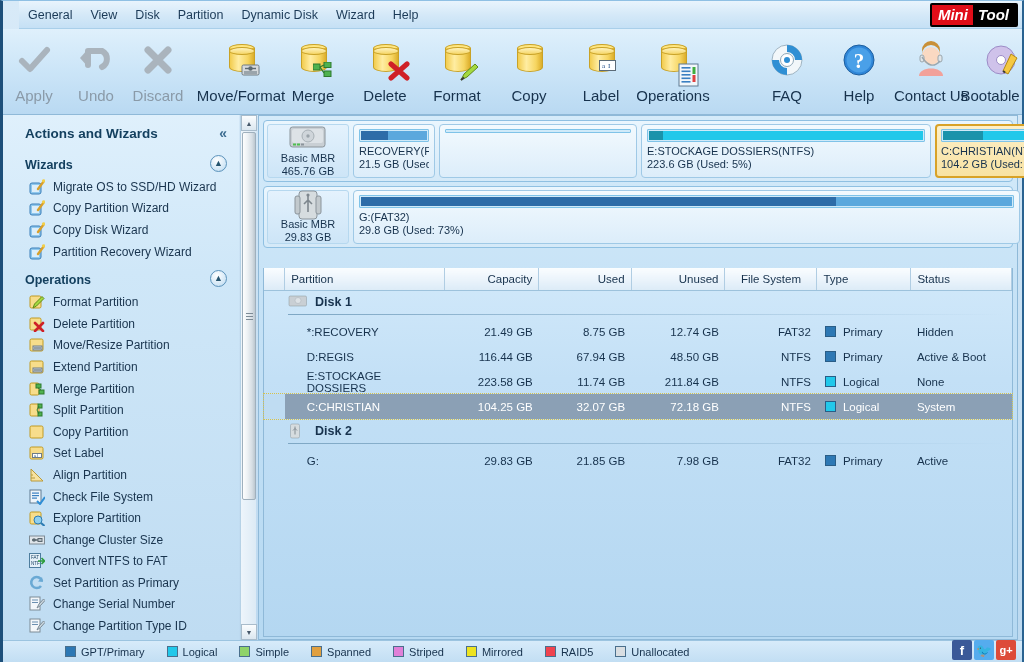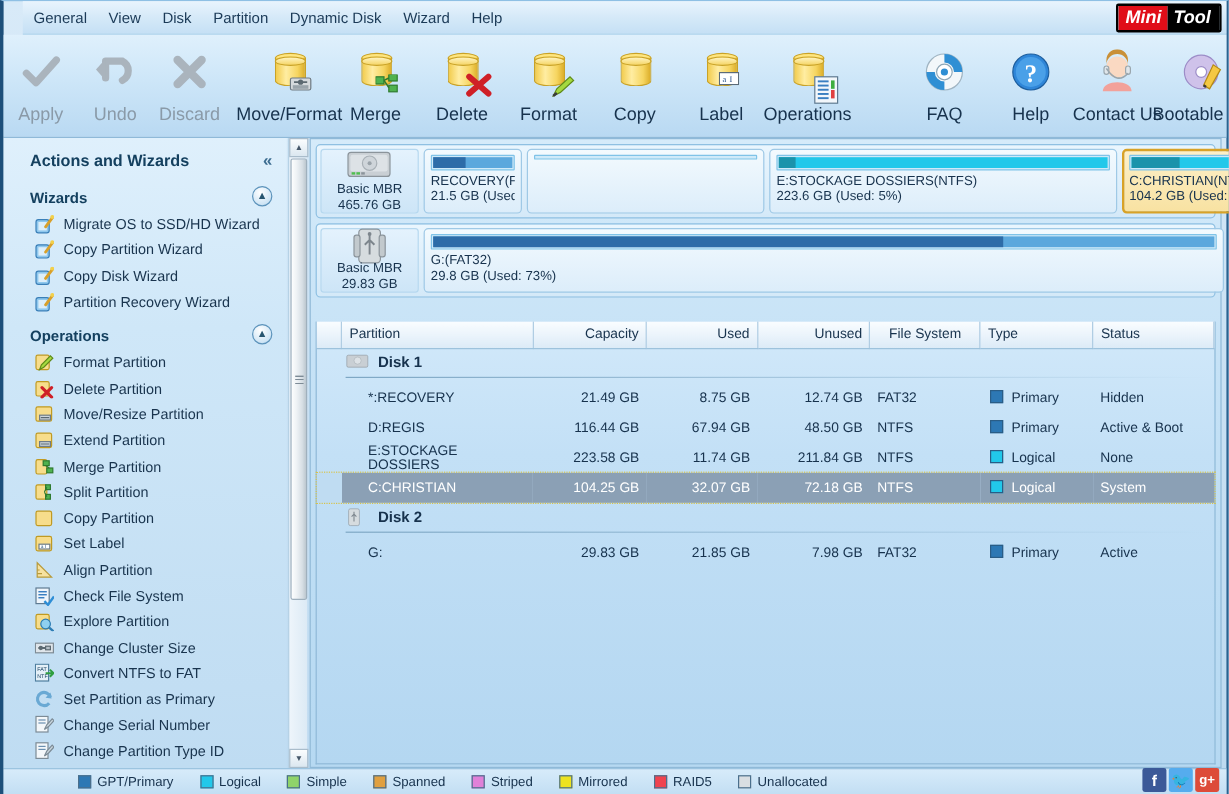--- a/index.html
+++ b/index.html
@@ -163,21 +163,21 @@
   table{ width:100%; border-collapse:collapse; }
   thead th{
     background:linear-gradient(180deg,#fafdff 0%,#eaf3fb 55%,#dcebf7 100%);
     border-right:1px solid #b0cde3; border-bottom:1px solid #9dc2dc;
     font-weight:normal; font-size:11.5px; color:#17324d;
     padding:4px 6px; height:22px;
   }
   thead th.l{ text-align:left; } thead th.r{ text-align:right; } thead th.c{ text-align:center; }
   thead th.gut{ width:22px; padding:0; }
   tbody td{ font-size:11.5px; color:#17324d; padding:0 6px; height:25px; }
-  td.l{text-align:left;} td.r{text-align:right;} td.c{text-align:left;margin-top:32px;}
+  td.l{text-align:left;} td.r{text-align:right;} td.c{text-align:right;margin-top:32px;}
   tr.diskhdr td{ height:29px; font-weight:bold; font-size:12.5px; padding-top:3px; }
   .dhd{ display:flex; align-items:center; gap:7px; }
   .underline{ height:1px; background:linear-gradient(90deg,#7ea7c4,rgba(126,167,196,0)); margin:0 6px 0 22px; }
   tr.sel td{ background:#8ba0b5; color:#ffffff; }
   .typechip{ display:inline-block; width:11px;height:11px; border:1px solid #2a5d86;
      vertical-align:-1px; margin-right:7px; }
   .typecell{ text-align:left; padding-left:8px; }
 
   
   .statusbar{

